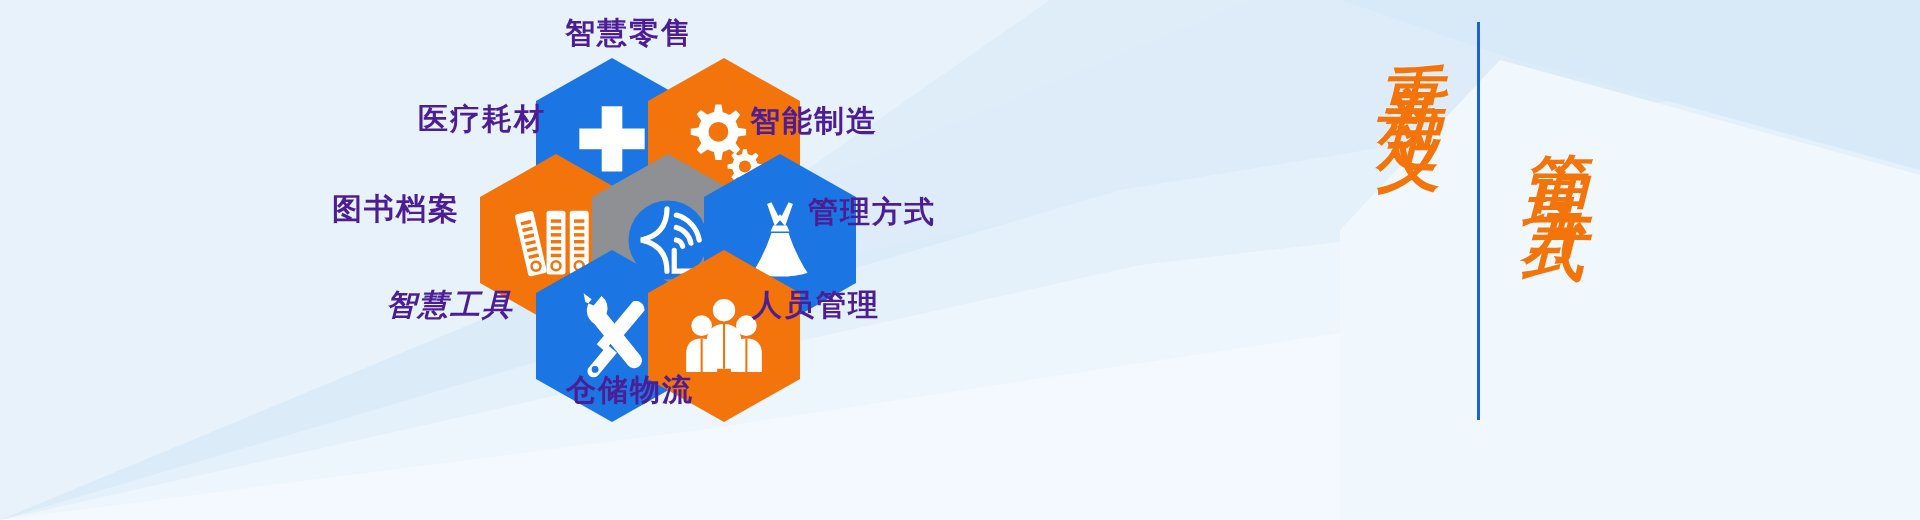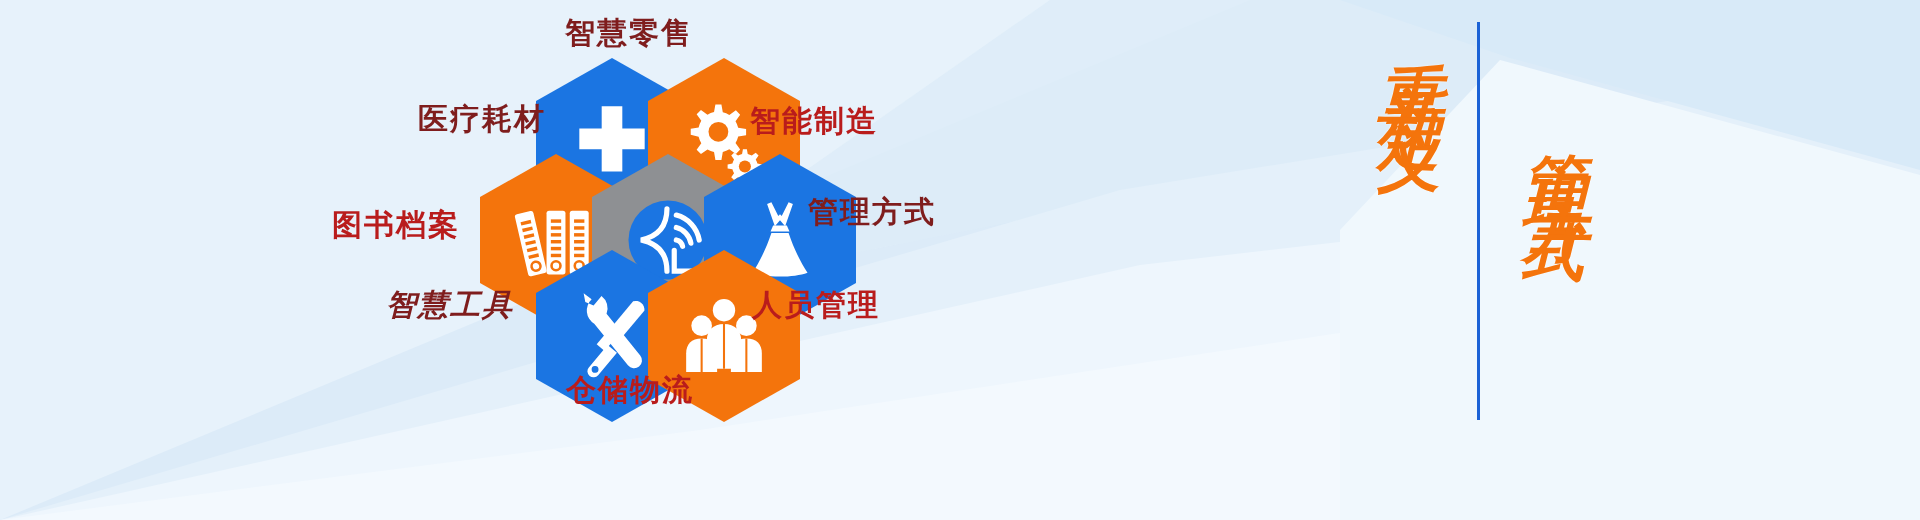--- a/index.html
+++ b/index.html
@@ -72,26 +72,26 @@
   .p-mr{left:256px; top:96px;}   
   .p-bl{left:88px;  top:192px;}  
   .p-br{left:200px; top:192px;}  
 
   
   .lbl{
     position:absolute;
     font-size:30px;font-weight:bold;letter-spacing:2px;
     white-space:nowrap;line-height:1;
   }
-  .lbl.blue{color:#7f1d1d;}
-  .lbl.orange{color:#b91c1c;}
+  .lbl.blue{color:#4c1d95;}
+  .lbl.orange{color:#4c1d95;}
   .lbl-retail   {left:565px; top:18px;}
   .lbl-medical  {left:382px; top:104px;margin-left:36px; }
   .lbl-manu     {left:750px; top:106px; }
-  .lbl-books    {left:332px; top:212px;font-family:Liberation Mono, monospace; }
+  .lbl-books    {left:332px; top:194px; }
   .lbl-apparel  {left:808px; top:197px; }
   .lbl-tools    {left:386px; top:290px;font-style:italic; }
   .lbl-people   {left:752px; top:290px; }
   .lbl-logi     {left:566px; top:375px; }
 
   
   #calli{position:absolute;left:1330px;top:0;width:330px;height:520px;}
   .vline{
     position:absolute;left:147px;top:22px;width:3px;height:398px;
     background:#1b62d6;

